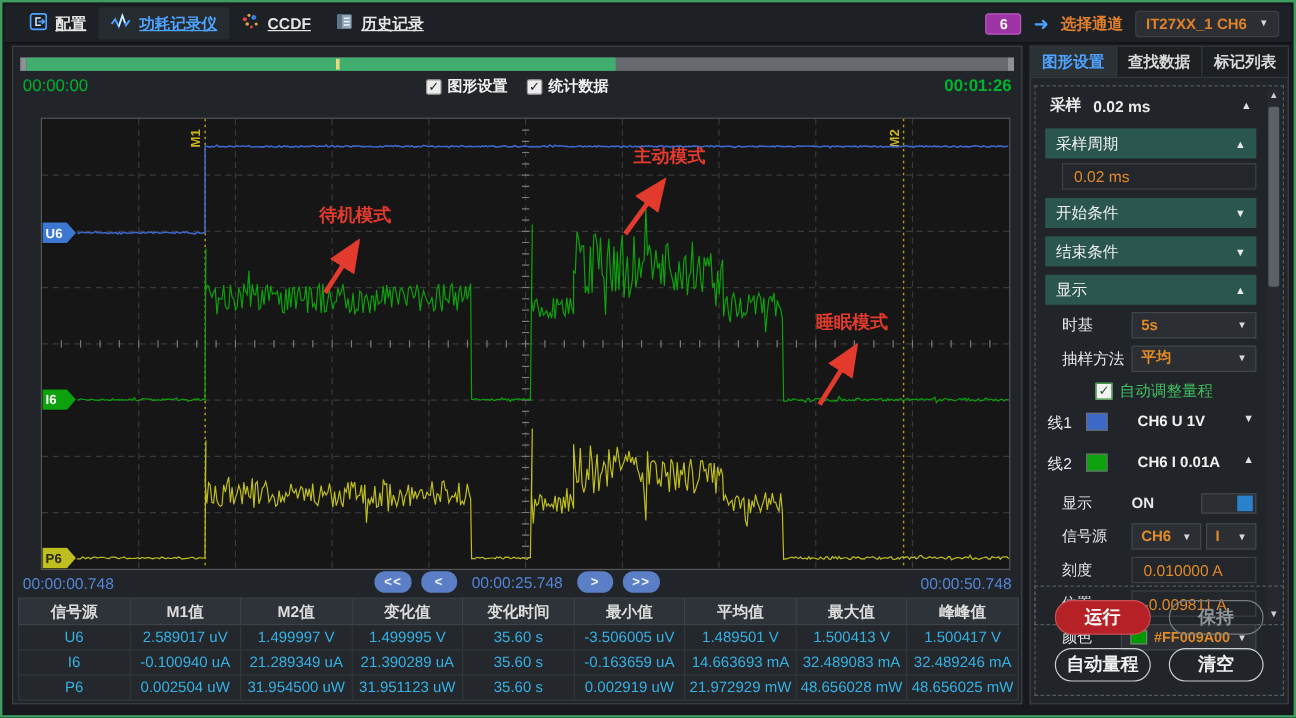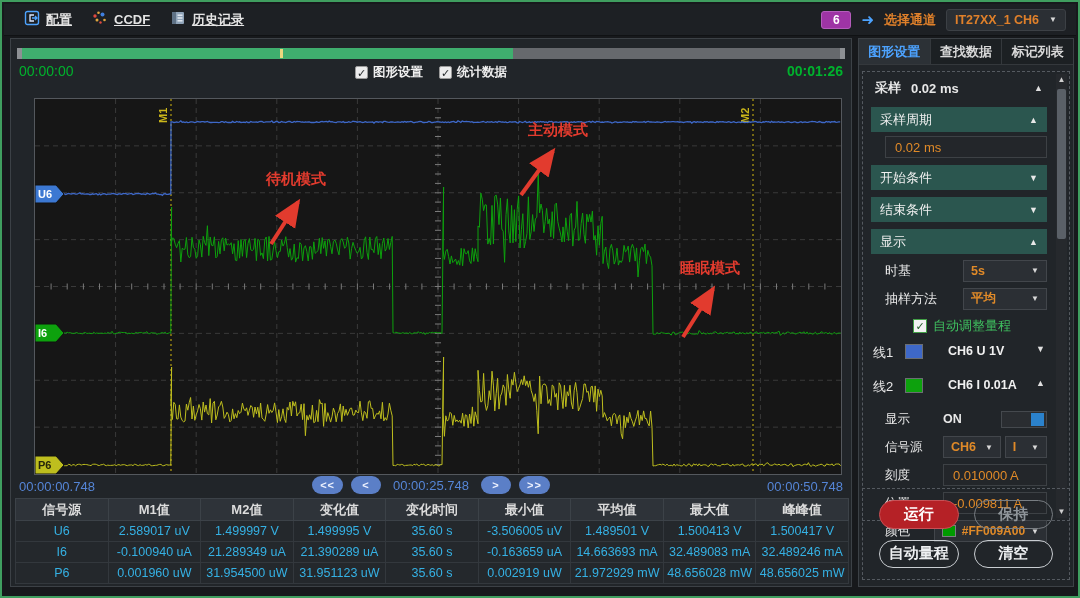--- a/index.html
+++ b/index.html
@@ -82,21 +82,21 @@
   .rp-content { position:absolute; left:8px; right:22px; top:4px; bottom:4px; }
   .sample-row { height:24px; display:flex; align-items:center; gap:10px;
     color:#e8e8e8; font-size:13px; font-weight:bold; padding:0 4px; }
   .sample-row .up { margin-left:auto; font-size:9px; color:#e0e0e0; }
   .group-header { height:25px; background:#2b564f; display:flex; align-items:center;
     padding:0 9px; color:#f0f0f0; font-size:13px; margin-top:7px; }
   .group-header .gh-arrow { margin-left:auto; font-size:9px; color:#e8e8e8; }
   .field-row { margin:4px 0 0 14px; }
   .field { height:22px; background:#23262a; border:1px solid #3d4145; display:flex;
     align-items:center; padding:0 9px; color:#e08a28; font-size:13px; }
-  .disp-row { margin:5px 0 0 14px; height:23px; display:flex; align-items:center; gap:20px; }
+  .disp-row { margin:5px 0 0 14px; height:23px; display:flex; align-items:center; gap:0; }
   .disp-row .lbl { width:58px; color:#e8e8e8; font-size:13px; }
   .dropdown { height:22px; background:#2b2f34; border:1px solid #42464b; display:flex;
     align-items:center; padding:0 7px; color:#e08a28; font-size:12.5px; font-weight:bold; flex:1; }
   .dropdown .dd-caret { margin-left:auto; }
   .autorange { margin:7px 0 0 42px; display:flex; align-items:center; gap:6px; }
   .autorange .box { width:14px; height:14px; background:#f2f2f2; border:1px solid #43a047;
     color:#205a26; font-size:11px; font-weight:bold; line-height:12px; text-align:center; }
   .autorange .lbl { color:#3fbf5f; font-size:13px; }
   .line-row { margin-top:9px; height:25px; display:flex; align-items:flex-start; padding:0 2px; }
   .line-row .lbl { width:32px; color:#e8e8e8; font-size:13px; }
@@ -135,20 +135,29 @@
 <div class="toolbar">
   <div class="tb-item">
     <span class="ico">
       <svg width="16" height="16" viewBox="0 0 16 16">
           <rect x="1.5" y="1.5" width="13" height="13" rx="2" fill="none" stroke="#4da3ff" stroke-width="1.4"></rect>
           <path d="M10 5 H6 V11 H10" fill="none" stroke="#d8e6ff" stroke-width="1.3"></path>
           <path d="M8 8 H13 M11 6 L13 8 L11 10" fill="none" stroke="#4da3ff" stroke-width="1.3"></path>
         </svg>
     </span>
     <span>配置</span>
+  </div>
+  <div class="tb-item active">
+    <span class="ico">
+      <svg width="18" height="16" viewBox="0 0 18 16">
+          <polyline points="1,10 4,6 7,12 10,3 13,11 16,7" fill="none" stroke="#4da3ff" stroke-width="1.6"></polyline>
+          <polyline points="7,12 10,3 12,9" fill="none" stroke="#e8f2ff" stroke-width="1.2"></polyline>
+        </svg>
+    </span>
+    <span>功耗记录仪</span>
   </div>
   <div class="tb-item">
     <span class="ico">
       <svg width="16" height="16" viewBox="0 0 16 16">
           <circle cx="3" cy="6" r="1.7" fill="#e0493f"></circle>
           <circle cx="6.5" cy="2.8" r="1.3" fill="#e0a63f"></circle>
           <circle cx="10.5" cy="4.5" r="2" fill="#3f7fe0"></circle>
           <circle cx="5" cy="10" r="1.5" fill="#e0a63f"></circle>
           <circle cx="8.5" cy="12.5" r="1.2" fill="#e0493f"></circle>
           <circle cx="12.5" cy="10" r="1.3" fill="#e0a63f"></circle>
@@ -376,21 +385,21 @@
           <td>21.289349 uA</td>
           <td>21.390289 uA</td>
           <td>35.60 s</td>
           <td>-0.163659 uA</td>
           <td>14.663693 mA</td>
           <td>32.489083 mA</td>
           <td>32.489246 mA</td>
         </tr>
         <tr>
           <td>P6</td>
-          <td>0.001960 uW</td>
+          <td>0.002504 uW</td>
           <td>31.954500 uW</td>
           <td>31.951123 uW</td>
           <td>35.60 s</td>
           <td>0.002919 uW</td>
           <td>21.972929 mW</td>
           <td>48.656028 mW</td>
           <td>48.656025 mW</td>
         </tr>
       </tbody>
     </table>

